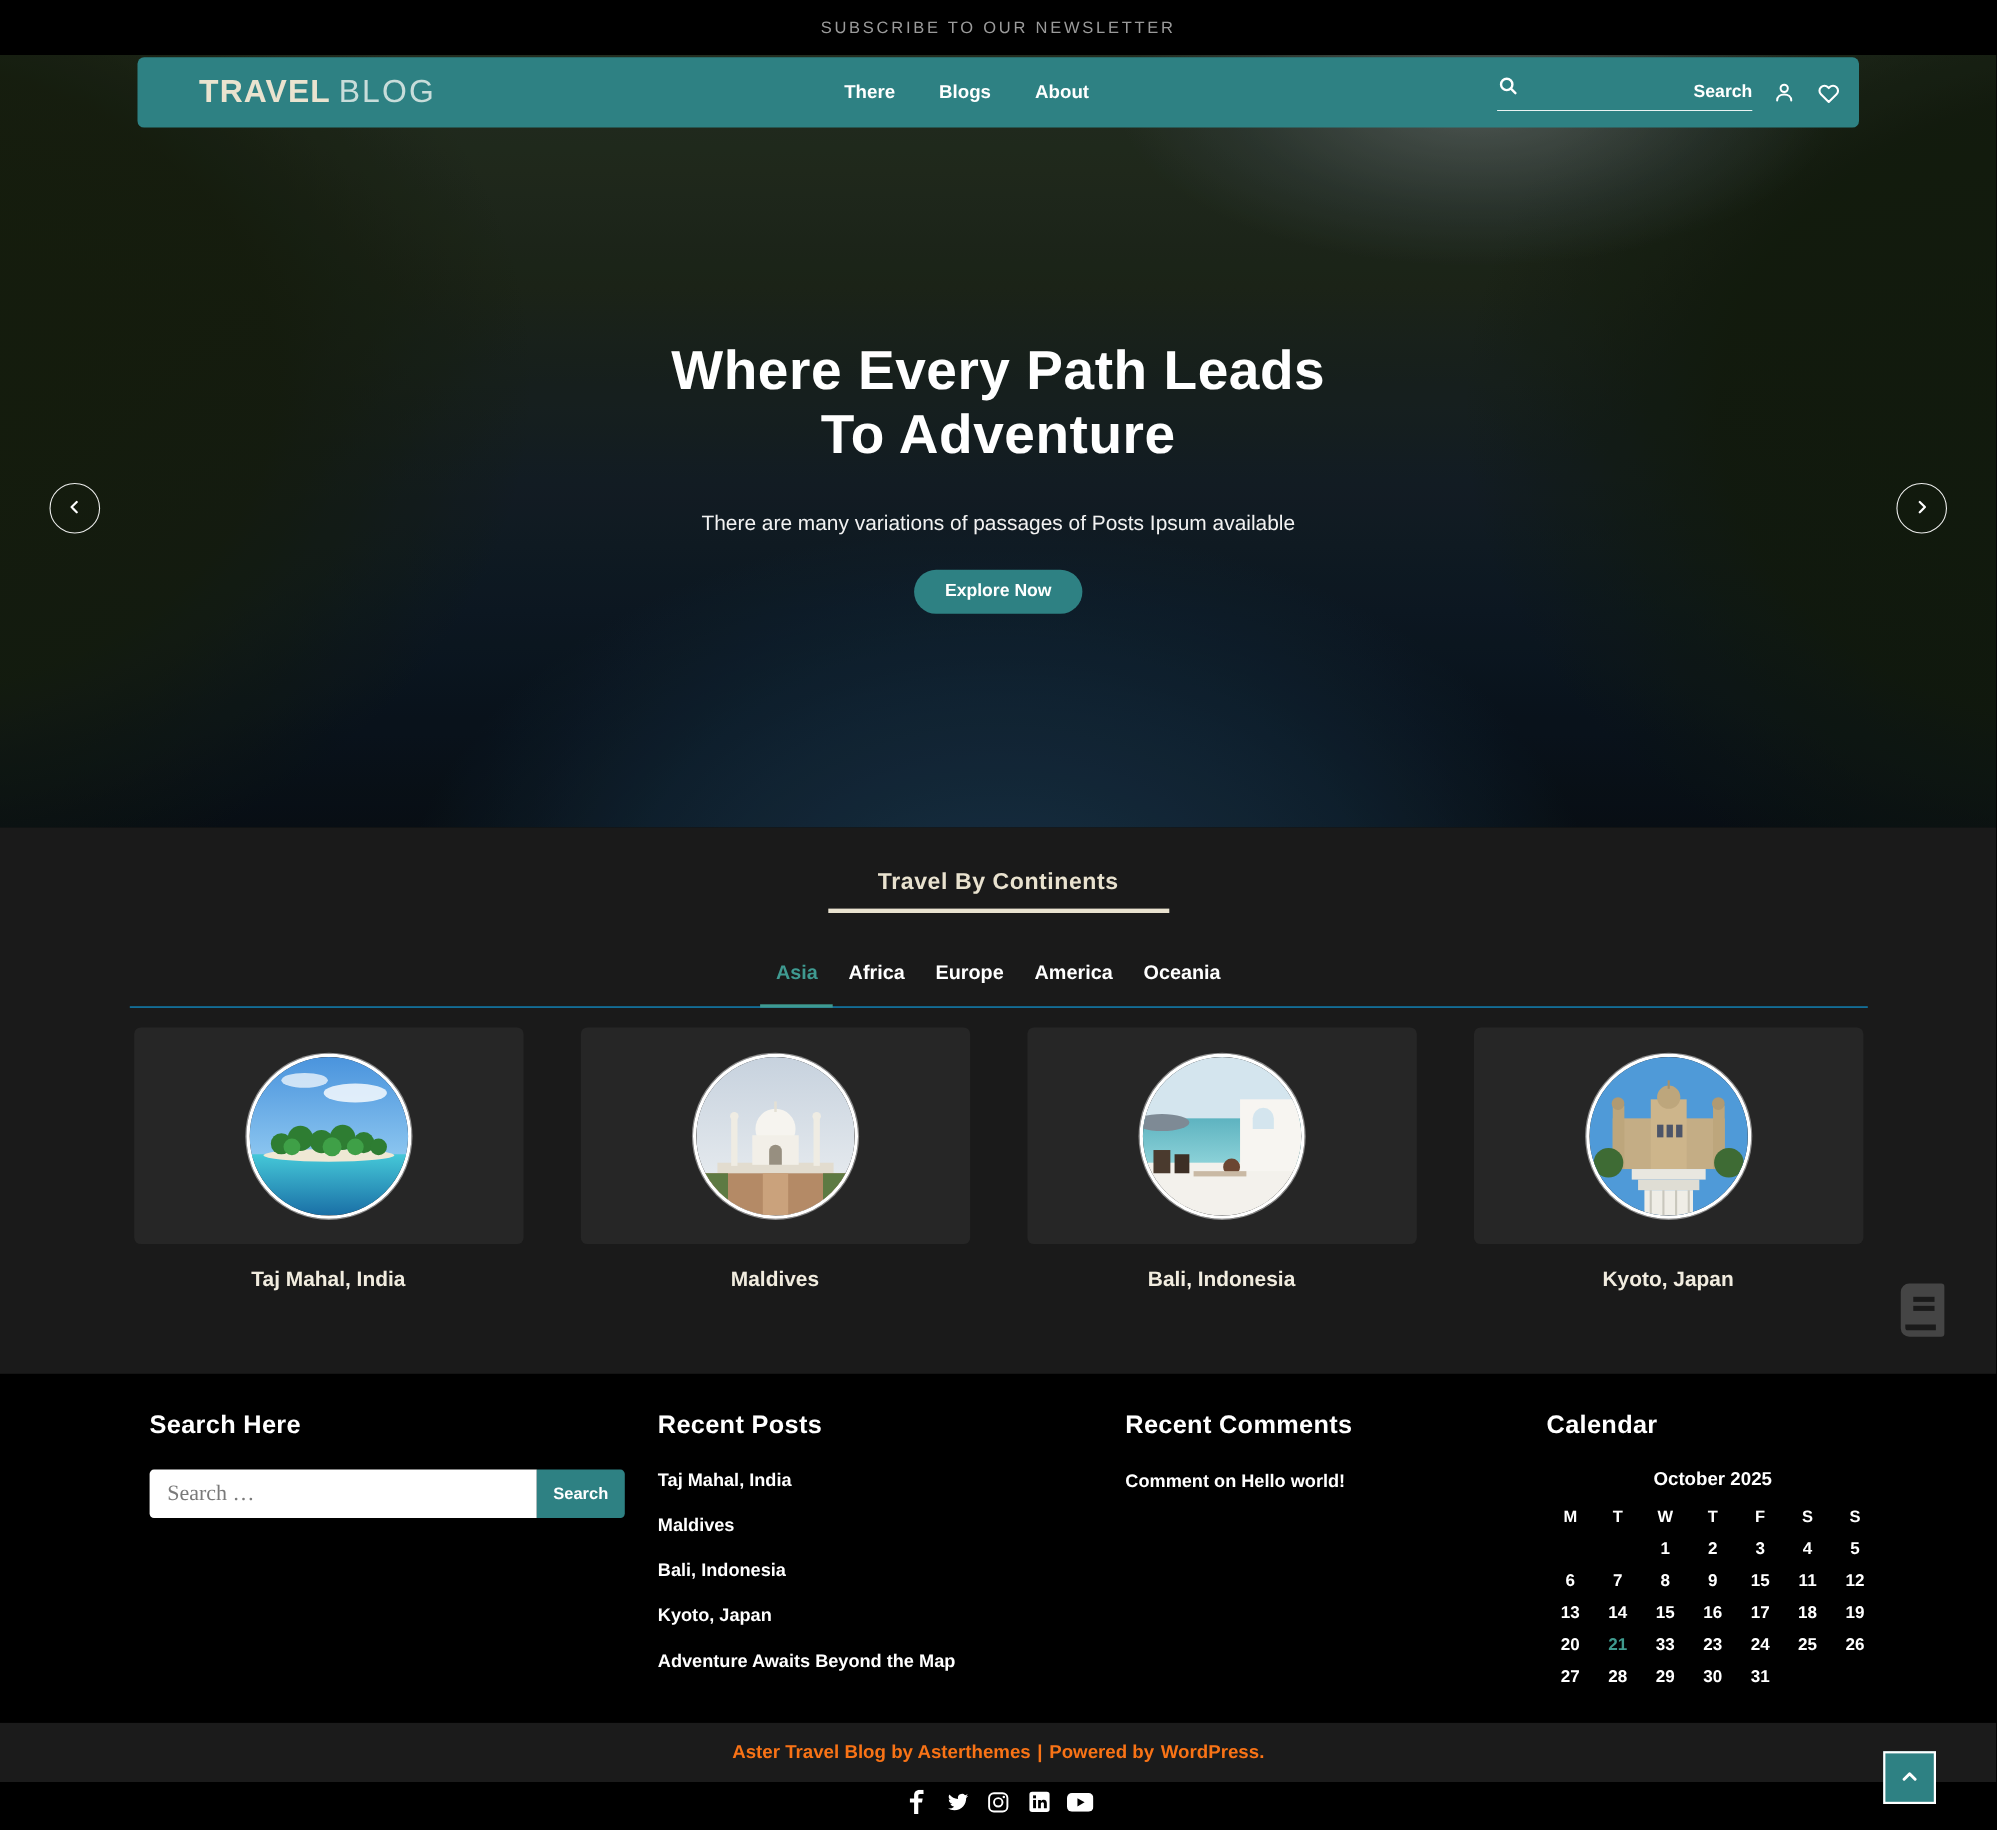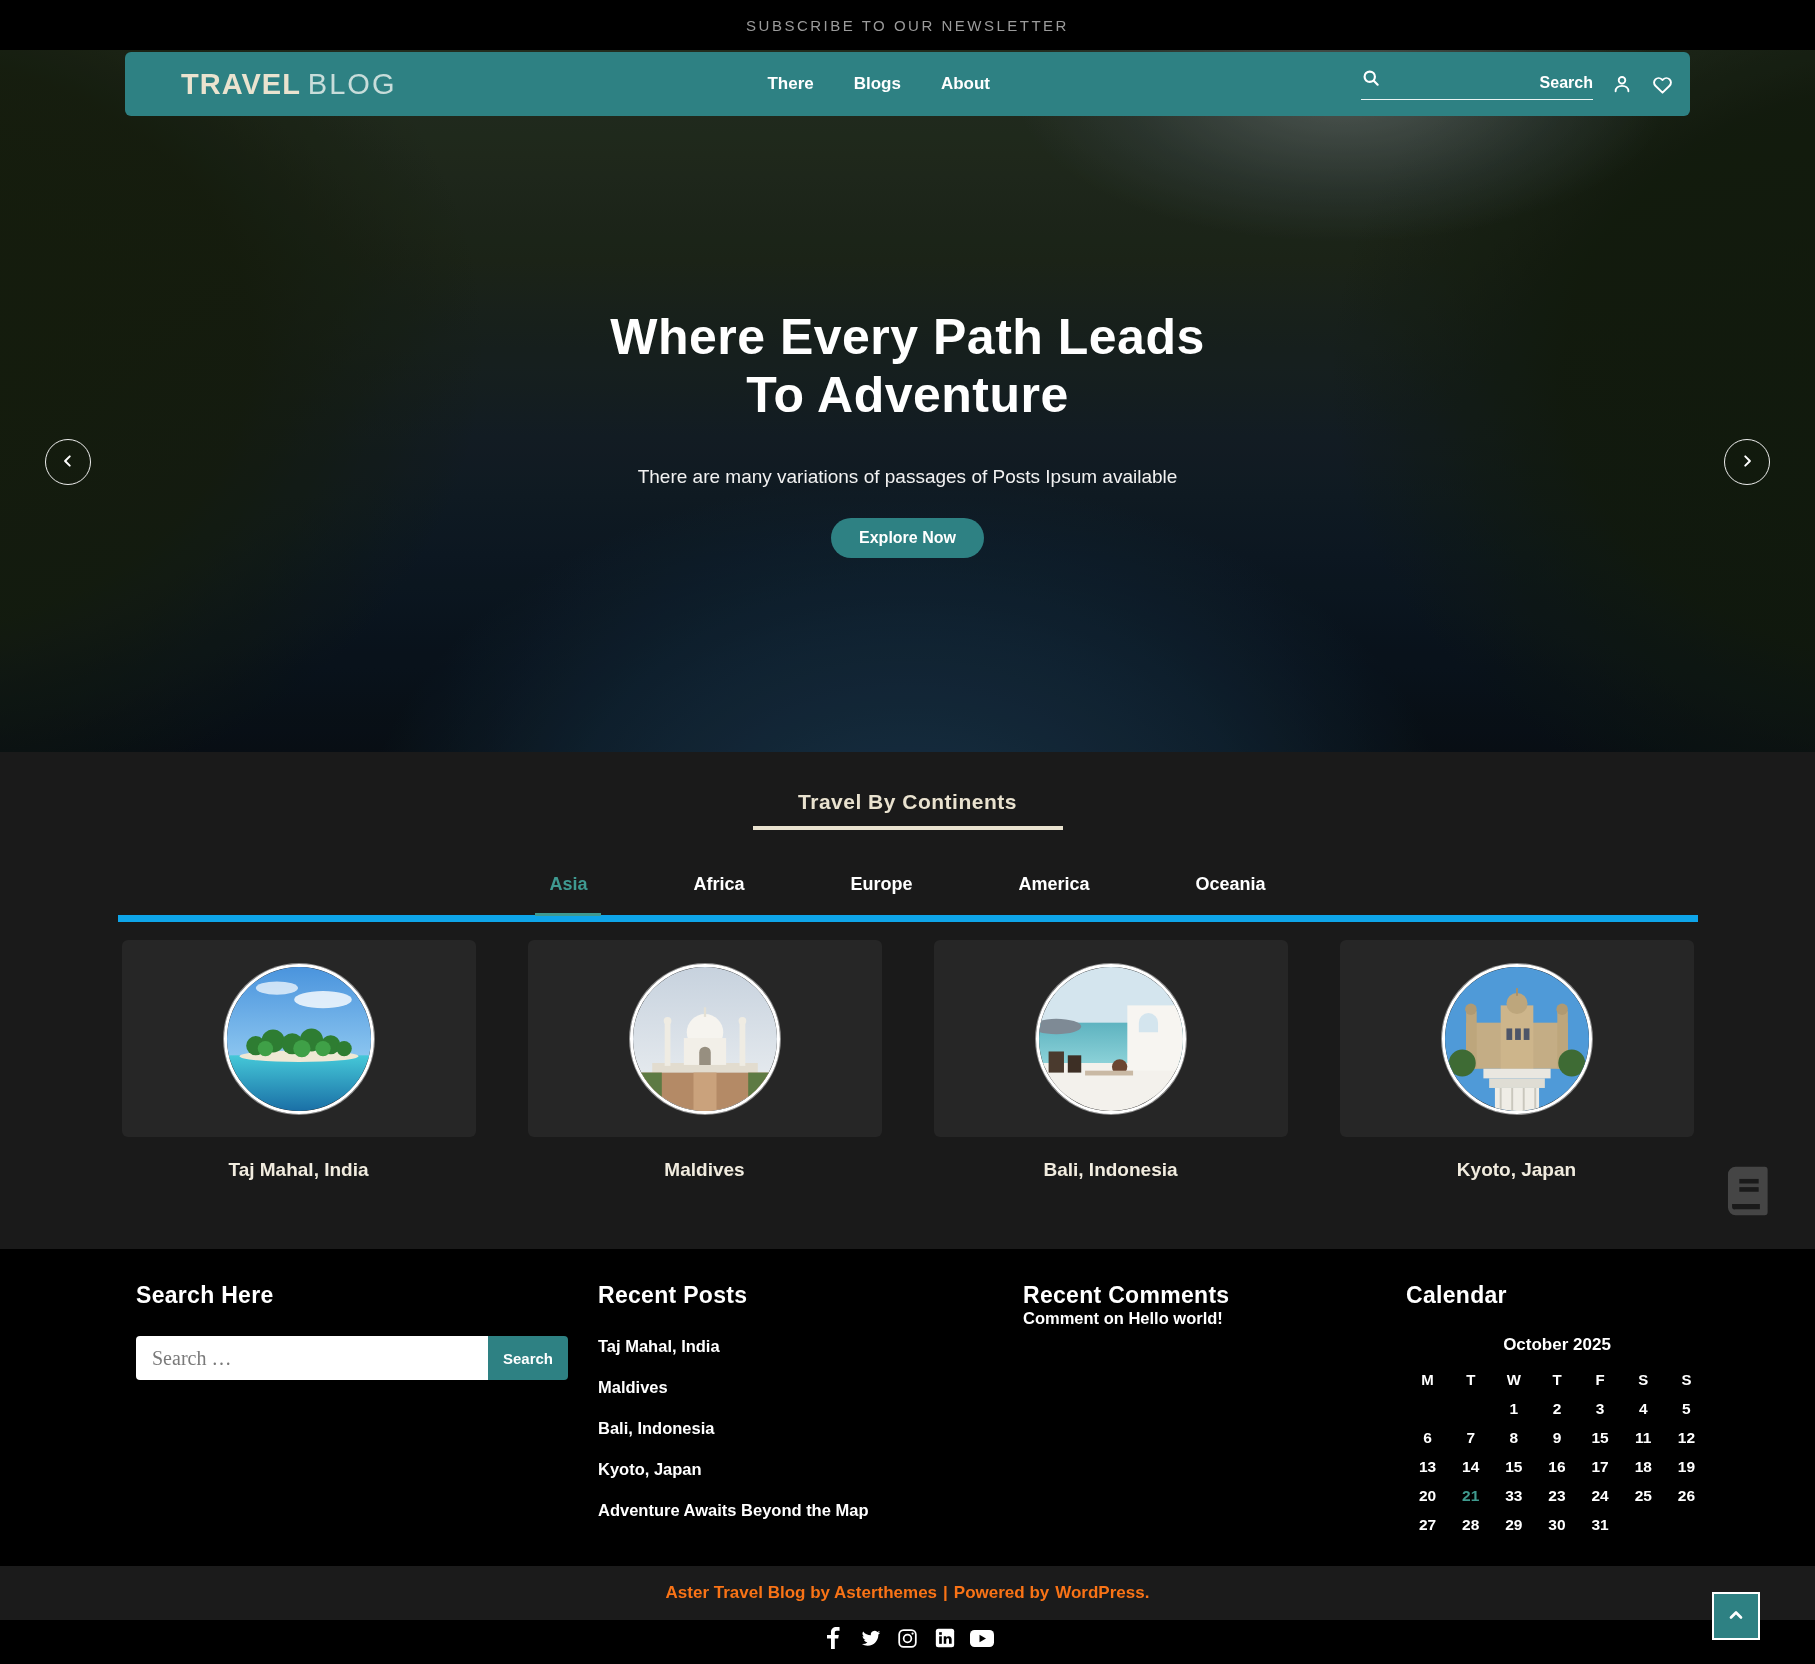--- a/index.html
+++ b/index.html
@@ -46,21 +46,21 @@
 
   .arrow { position:absolute; z-index:4; top:389px; width:46px; height:46px; border:1.5px solid rgba(255,255,255,.92);
     border-radius:50%; display:flex; align-items:center; justify-content:center; cursor:pointer; background:transparent; }
   .arrow.prev { left:45px; }
   .arrow.next { right:45px; }
 
   
   .continents { height:497px; background:#1a1a1a; padding-top:38px; }
   .continents h2 { text-align:center; color:#e9e2cf; font-size:21px; font-weight:800; letter-spacing:.5px; }
   .title-underline { width:310px; height:4px; background:#e9e2cf; margin:12px auto 0; }
-  .tabs { width:1580px; margin:44px auto 0; display:flex; justify-content:center; gap:78px; border-bottom:7px solid #0ea5e9; }
+  .tabs { width:1580px; margin:44px auto 0; display:flex; justify-content:center; border-bottom:1px solid #0ea5e9; }
   .tab { color:#fff; font-size:18px; font-weight:600; padding:0 14px 18px; cursor:pointer; }
   .tab.active { color:#3f9a91; border-bottom:3px solid #3f9a91; margin-bottom:-1px; }
   .cards { width:1572px; margin:18px auto 0; display:grid; grid-template-columns:repeat(4,1fr); gap:52px; }
   .card { background:#262626; border-radius:6px; height:197px; display:flex; align-items:center; justify-content:center; cursor:pointer; }
   .circle { width:150px; height:150px; border-radius:50%; overflow:hidden; border:3px solid #fff; box-shadow:0 0 0 1px #8b8b8b; }
   .circle svg { display:block; width:100%; height:100%; }
   .card-label { margin-top:22px; text-align:center; color:#f1ecdf; font-size:19px; font-weight:600; cursor:pointer; }
 
   
   .book-widget { position:absolute; left:1718px; top:1162px; width:62px; height:62px; display:flex; align-items:center; justify-content:center; cursor:pointer; }
@@ -74,21 +74,21 @@
   .fcol3 { left:1023px; width:370px; }
   .fcol4 { left:1406px; width:302px; }
   .searchform { margin-top:27px; display:flex; height:44px; width:432px; }
   .searchform input { flex:1 1 auto; min-width:0; border:none; outline:none; background:#fff; color:#333;
     font-size:20px; padding:0 16px; border-radius:4px 0 0 4px; font-family:Liberation Serif, serif; }
   .searchform input::placeholder { color:#7a7a7a; }
   .searchform button { flex:0 0 auto; width:80px; background:#2e8183; color:#fff; border:none; font-size:15px;
     font-weight:700; border-radius:0 4px 4px 0; cursor:pointer; font-family:inherit; }
   .postlist { list-style:none; margin-top:28px; }
   .postlist li { margin-bottom:22px; font-size:16.5px; font-weight:600; color:#fff; cursor:pointer; }
-  .commentlist { list-style:none; }
+  .commentlist { list-style:none; margin-top:29px; }
   .commentlist li { font-size:16.5px; font-weight:600; color:#fff; cursor:pointer; }
   .cal-caption { margin-top:26px; text-align:center; font-size:17px; font-weight:600; }
   .cal-grid { margin-top:10px; display:grid; grid-template-columns:repeat(7,1fr); row-gap:0; }
   .cal-cell { height:29px; display:flex; align-items:center; justify-content:center; font-size:15.5px; font-weight:700; color:#fff; }
   .cal-cell.hdr { font-weight:800; font-size:15px; }
   .cal-cell.today { color:#3f9a8e; }
 
   
   .bottombar { height:54px; background:#1b1b1b; display:flex; align-items:center; justify-content:center; gap:6px; }
   .bottombar span, .bottombar a { color:#f97316; font-size:17px; font-weight:600; text-decoration:none; }

